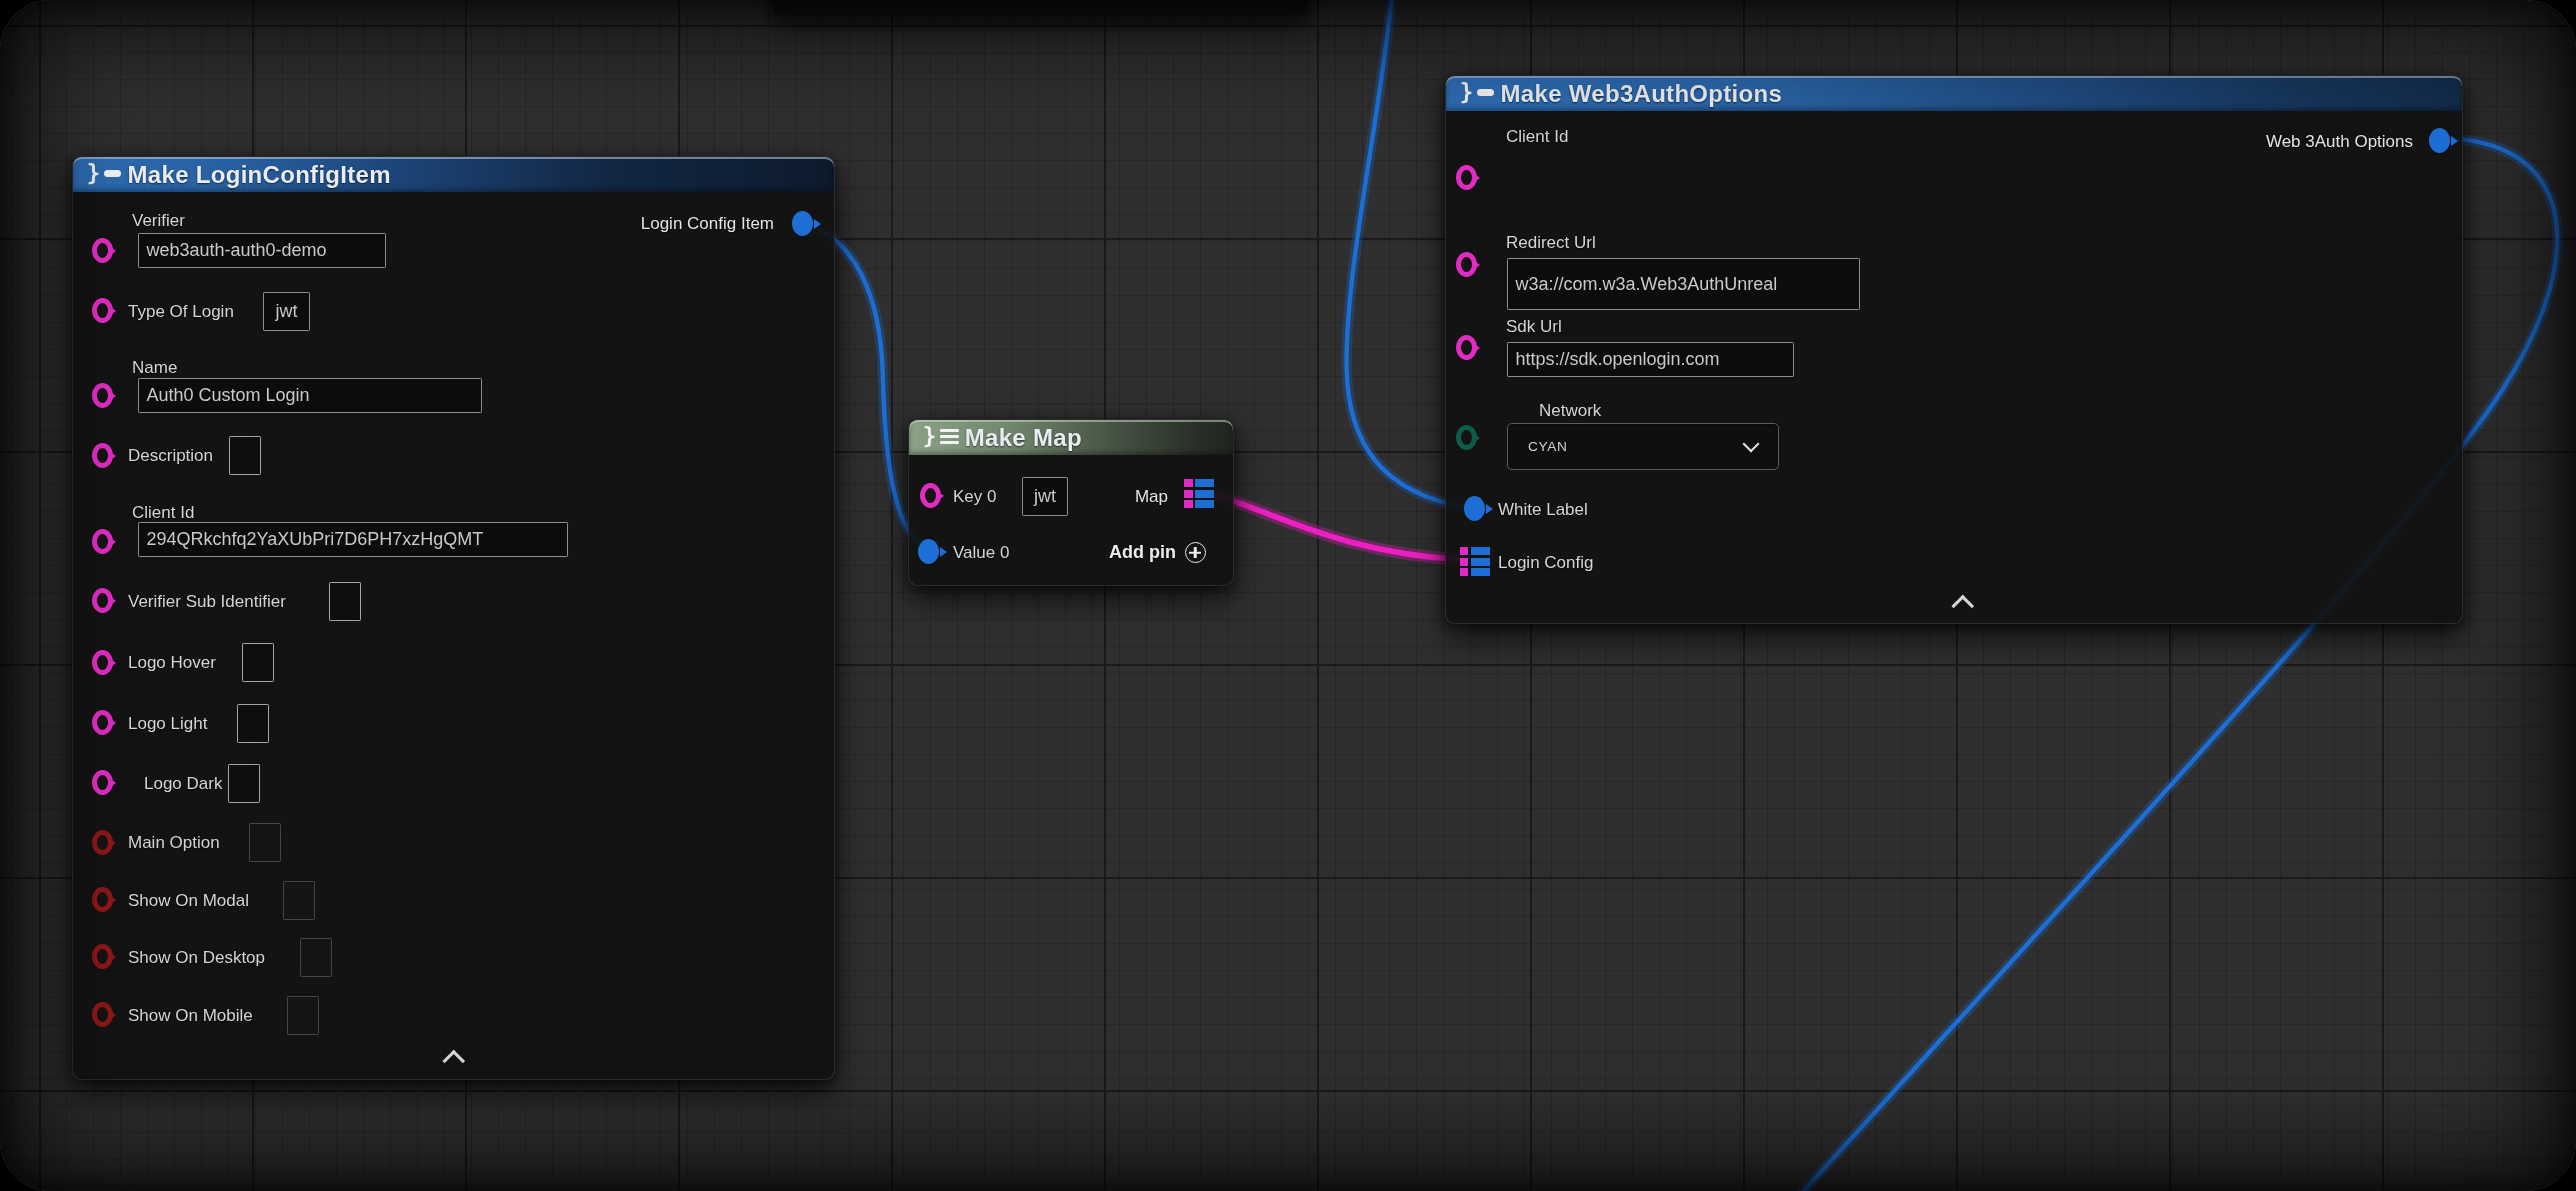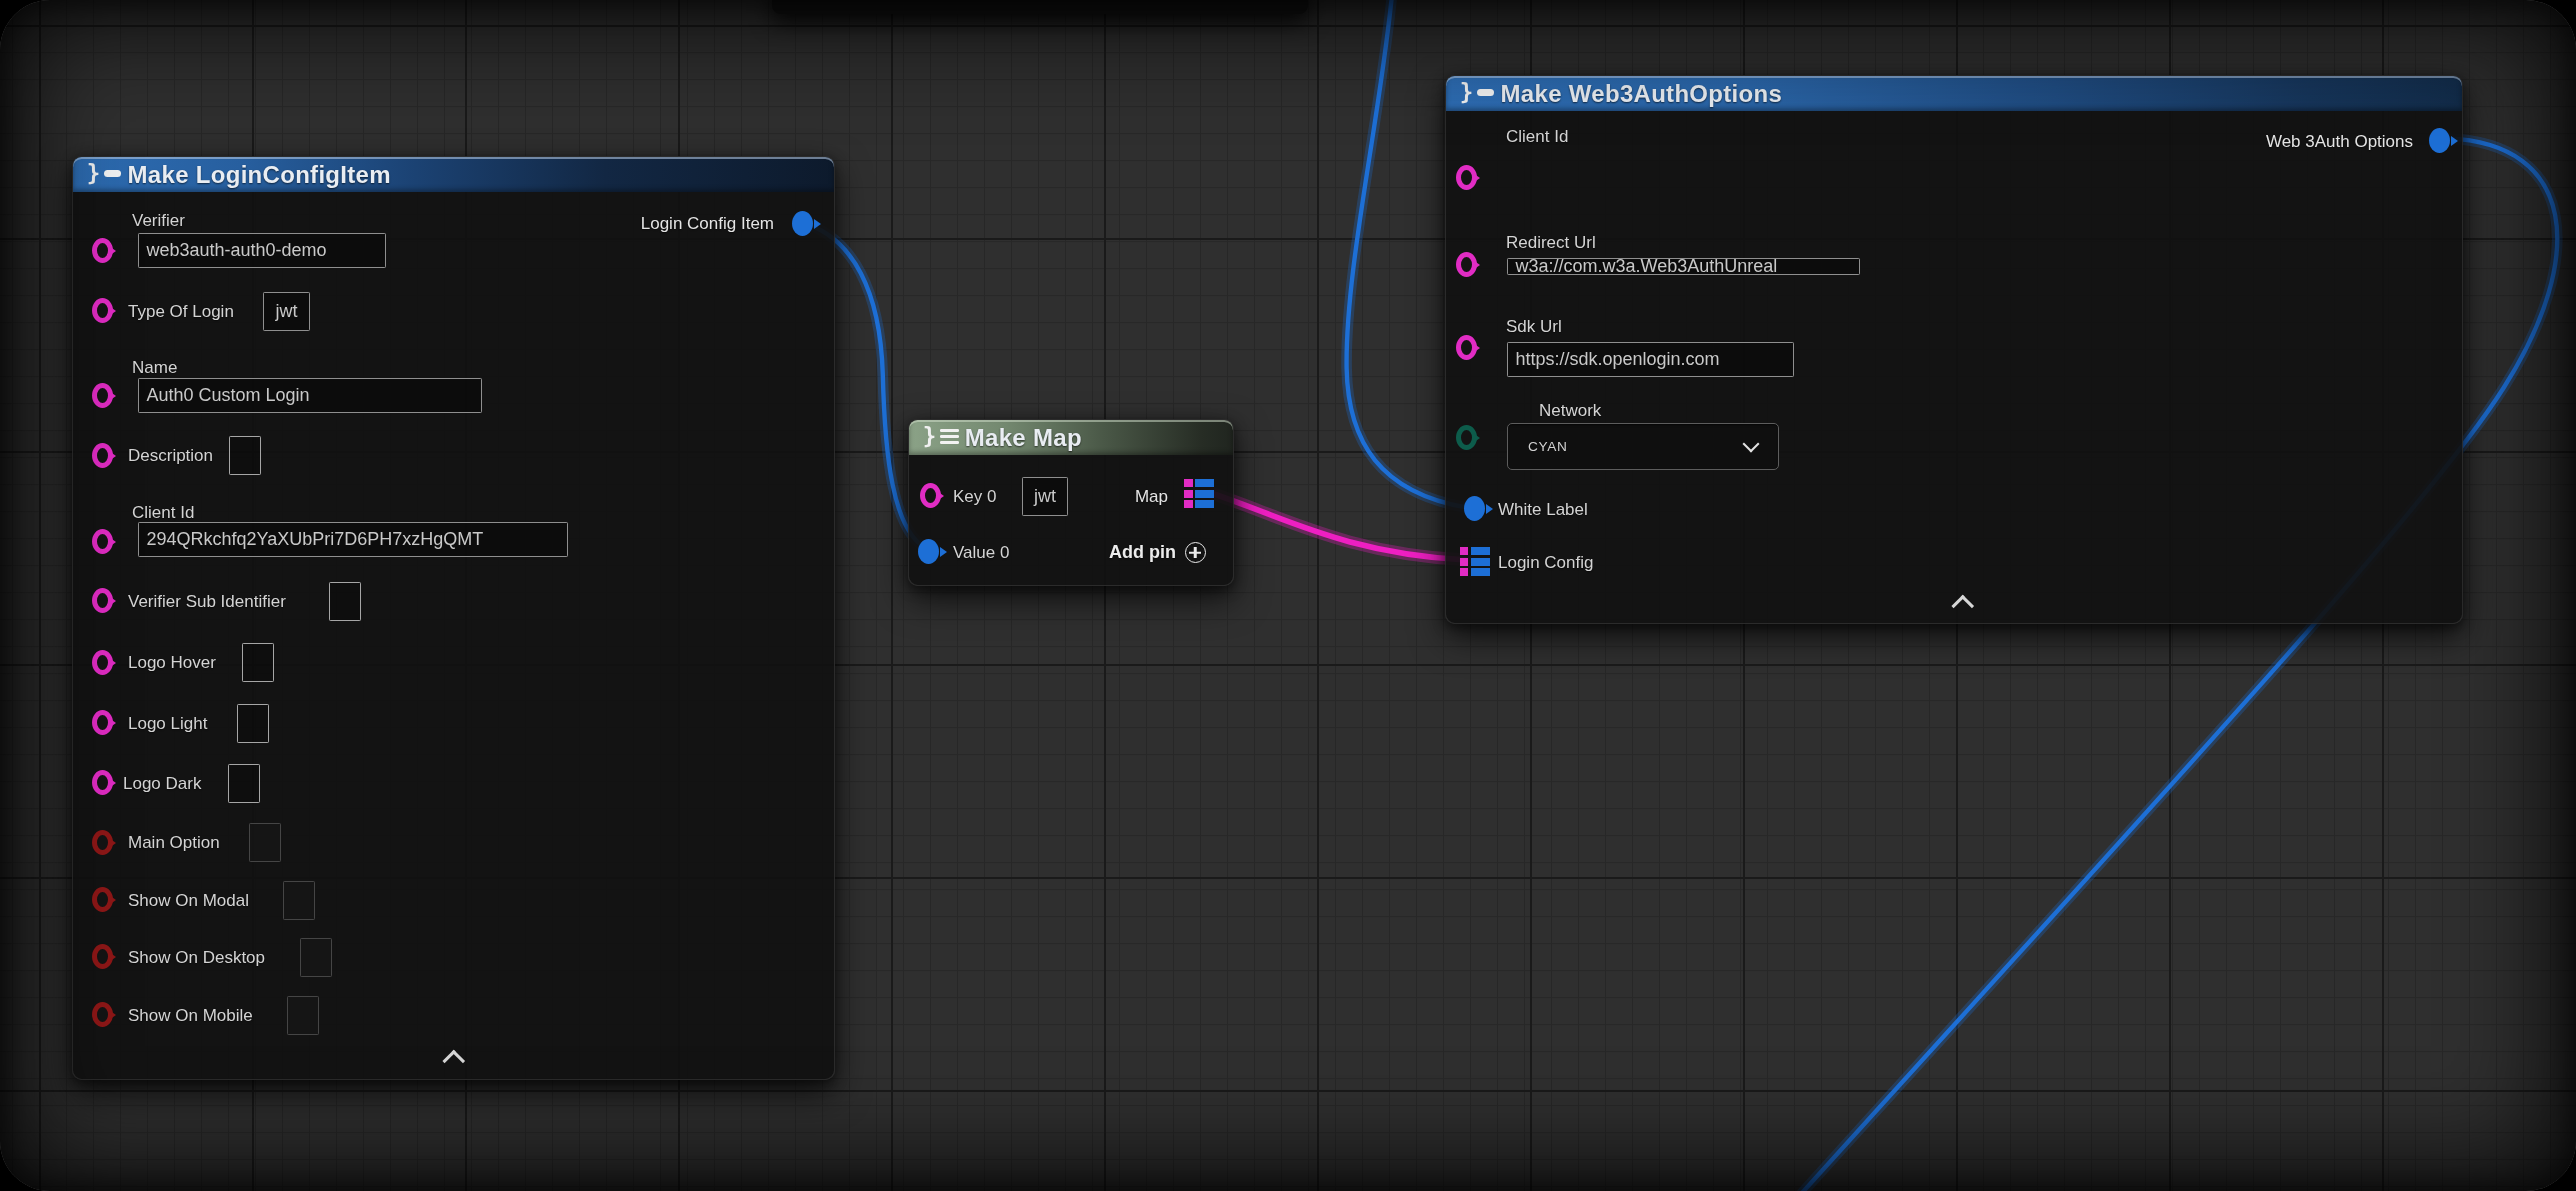--- a/index.html
+++ b/index.html
@@ -137,21 +137,21 @@
 
       <span class="pin ring pin-string" style="left:19.3px;top:493px;"></span>
       <span class="lbl" style="left:55px;top:496px;">Logo Hover</span>
       <div class="checkbox cb-light" style="left:169px;top:486px;"></div>
 
       <span class="pin ring pin-string" style="left:19.3px;top:553px;"></span>
       <span class="lbl" style="left:55px;top:557px;">Logo Light</span>
       <div class="checkbox cb-light" style="left:164px;top:547px;"></div>
 
       <span class="pin ring pin-string" style="left:19.3px;top:613px;"></span>
-      <span class="lbl" style="left:50px;top:617px;">Logo Dark</span>
+      <span class="lbl" style="left:71px;top:617px;">Logo Dark</span>
       <div class="checkbox cb-light" style="left:155px;top:607px;"></div>
 
       <span class="pin ring pin-bool" style="left:19.3px;top:673px;"></span>
       <span class="lbl" style="left:55px;top:676px;">Main Option</span>
       <div class="checkbox cb-dark" style="left:176px;top:666px;"></div>
 
       <span class="pin ring pin-bool" style="left:19.3px;top:730px;"></span>
       <span class="lbl" style="left:55px;top:734px;">Show On Modal</span>
       <div class="checkbox cb-dark" style="left:210px;top:724px;"></div>
 
@@ -218,21 +218,21 @@
       </div>
 
       <span class="lbl" style="left:60px;top:51px;">Client Id</span>
       <span class="pin ring pin-string" style="left:10px;top:89px;"></span>
 
       <span class="lbl-r" style="right:49px;top:56px;">Web 3Auth Options</span>
       <span class="pin fill pin-blue" style="left:983px;top:52px;"></span>
 
       <span class="lbl" style="left:60px;top:157px;">Redirect Url</span>
       <span class="pin ring pin-string" style="left:10px;top:176px;"></span>
-      <div class="field" style="left:61px;top:182px;width:353px;height:17px;">w3a://com.w3a.Web3AuthUnreal</div>
+      <div class="field" style="left:61px;top:182px;width:353px;height:52px;">w3a://com.w3a.Web3AuthUnreal</div>
 
       <span class="lbl" style="left:60px;top:241px;">Sdk Url</span>
       <span class="pin ring pin-string" style="left:10px;top:259px;"></span>
       <div class="field" style="left:61px;top:266px;width:287px;height:35px;">https://sdk.openlogin.com</div>
 
       <span class="lbl" style="left:60px;top:325px;margin-left:33px;">Network</span>
       <span class="pin ring pin-enum" style="left:10px;top:349px;"></span>
       <div class="dropdown" style="left:61px;top:347px;width:272px;height:47px;">
         <span class="dd-text">CYAN</span>
         <span class="chev-down"></span>

